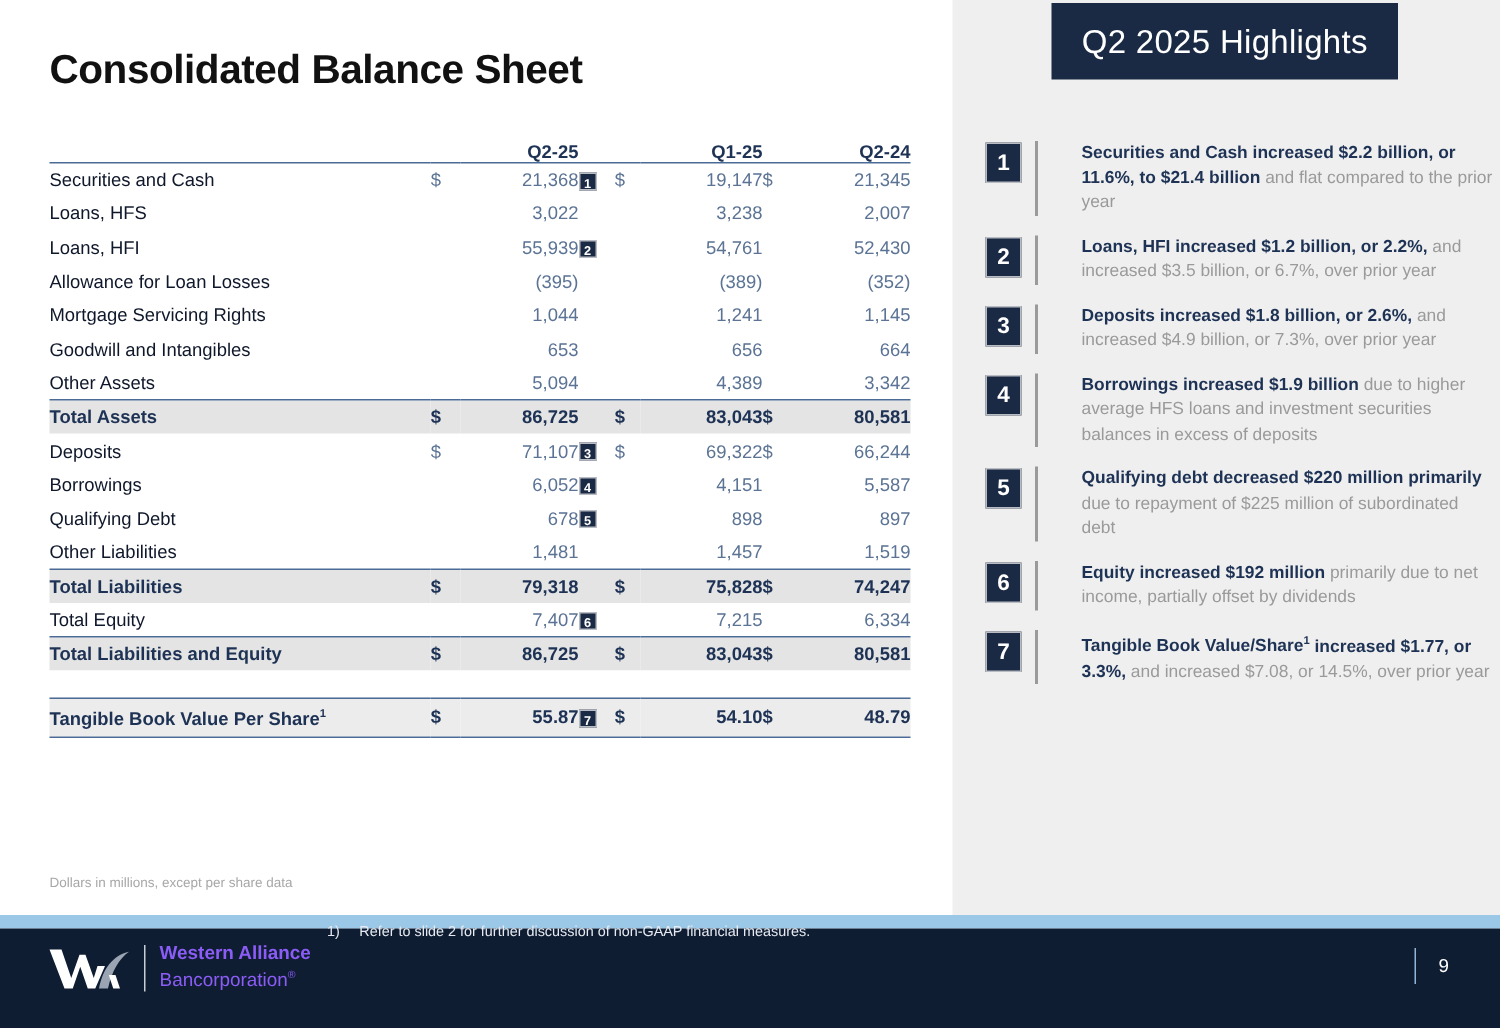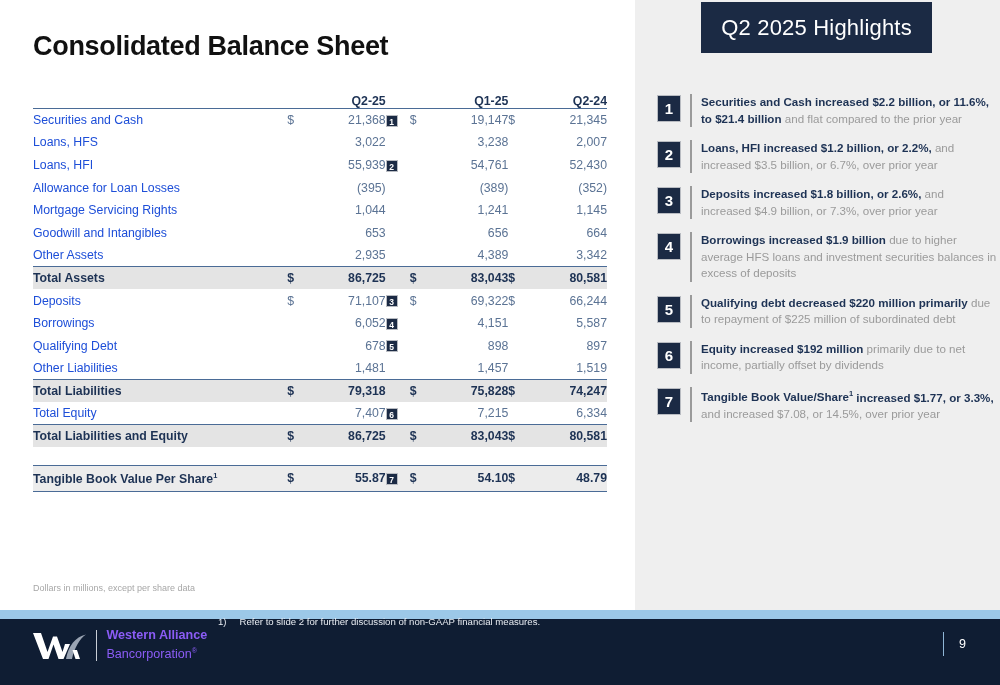--- a/index.html
+++ b/index.html
@@ -63,21 +63,21 @@
     border-bottom: 1.4px solid #4a6b96;
     padding: 0;
   }
 
   
   tr.row-normal td {
     height: 22.6px;
     color: #5b7394;
     font-size: 12.3px;
   }
-  tr.row-normal td.c-label { color: #1d4ed8; }
+  tr.row-normal td.c-label { color: #0f172a; }
 
   
   tr.row-total td {
     height: 22.6px;
     background: #e4e4e4;
     color: #1d3254;
     font-weight: bold;
     font-size: 12.3px;
     border-top: 1.4px solid #4a6b96;
   }
@@ -172,20 +172,21 @@
     background: #9a9a9a;
     margin-left: 9px;
     margin-right: 9px;
   }
 
   .hl-text {
     flex: 1 1 auto;
     font-size: 11.6px;
     line-height: 16.5px;
     color: #9a9a9a;
+    margin-left: 20px;
   }
   .hl-text .b { font-weight: bold; color: #1d3254; }
   .hl-text .sup { font-size: 7.5px; vertical-align: super; }
 
   
   #accent-bar {
     position: absolute;
     left: 0; top: 610px;
     width: 1000px; height: 9px;
     background: #9cc8e8;
@@ -322,21 +323,21 @@
           <td class="c-v1">653</td>
           <td class="c-b1"></td>
           <td class="c-d2"></td>
           <td class="c-v2">656</td>
           <td class="c-d3"></td>
           <td class="c-v3">664</td>
         </tr>
         <tr class="row-normal">
           <td class="c-label">Other Assets</td>
           <td class="c-d1"></td>
-          <td class="c-v1">2,935</td>
+          <td class="c-v1">5,094</td>
           <td class="c-b1"></td>
           <td class="c-d2"></td>
           <td class="c-v2">4,389</td>
           <td class="c-d3"></td>
           <td class="c-v3">3,342</td>
         </tr>
         <tr class="row-total">
           <td class="c-label">Total Assets</td>
           <td class="c-d1">$</td>
           <td class="c-v1">86,725</td>

